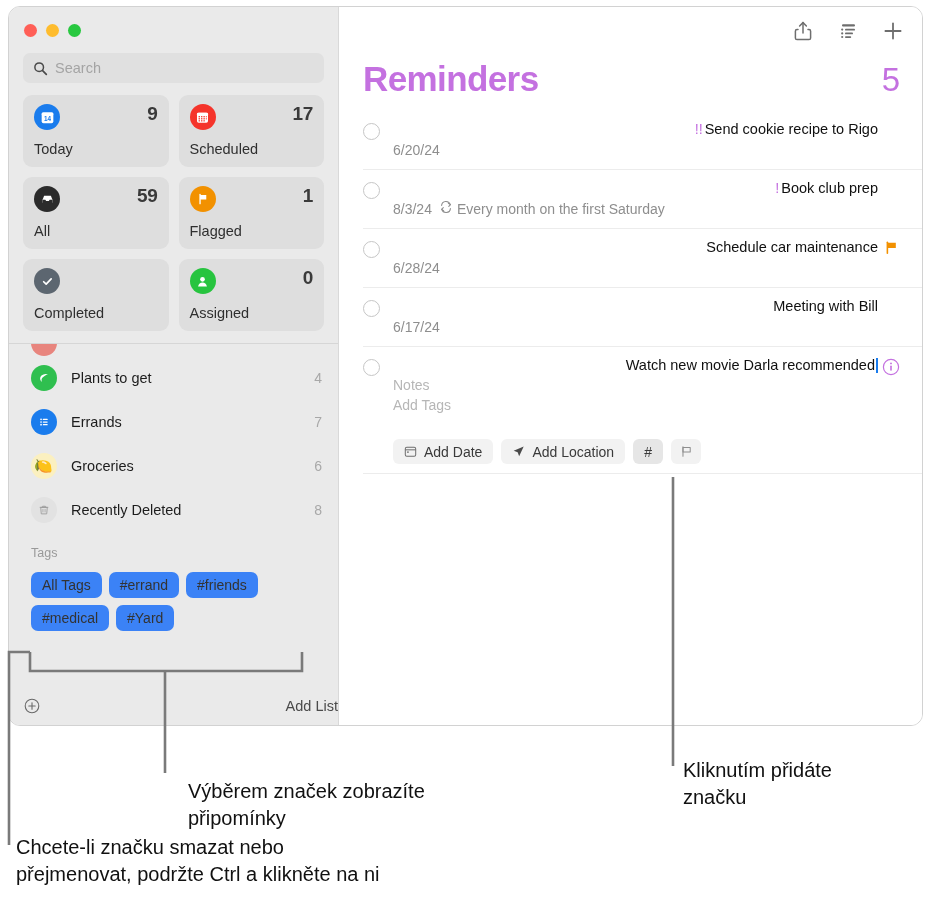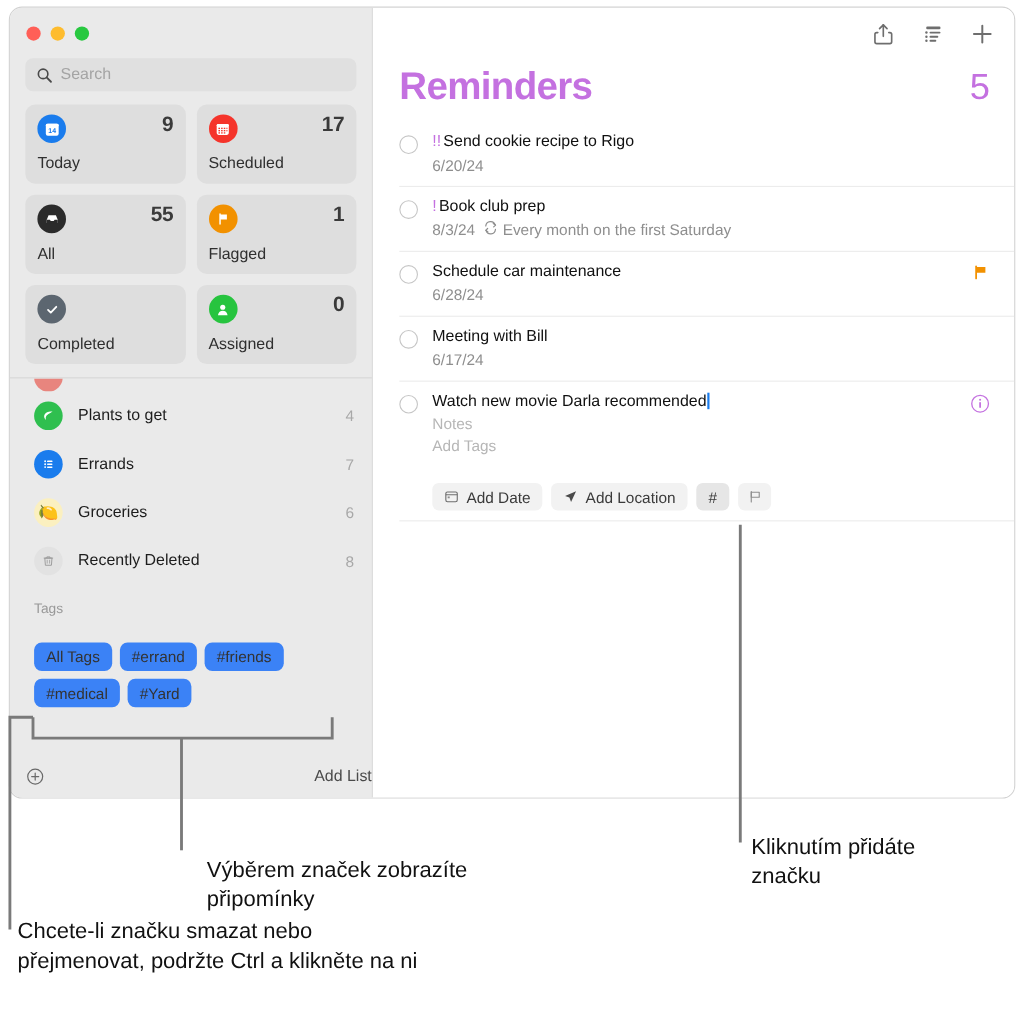--- a/index.html
+++ b/index.html
@@ -94,21 +94,21 @@
   }
   .ic.plants{background:#2fbf4f;}
   .ic.errands{background:#1a7ced;}
   .ic.groceries{background:#fbf0c0;font-size:15px;}
   .ic.deleted{background:#e2e2e2;}
   .lrow .nm{flex:1;font-size:14.5px;color:#1d1d1d;}
   .lrow .ct{font-size:14px;color:#a8a8a8;}
 
   
   #tagsec{padding:14px 16px 0 22px;}
-  #tagsec .hdr{font-size:12.5px;color:#999;margin-bottom:24px;}
+  #tagsec .hdr{font-size:12.5px;color:#999;margin-bottom:12px;}
   #tagwrap{display:flex;flex-wrap:wrap;gap:7px;max-width:270px;}
   .tag{
     background:#3b82f6;border-radius:7px;
     padding:5px 11px;font-size:14px;color:#333;
   }
   #addlist{
     height:38px;display:flex;align-items:center;padding-left:15px;gap:9px;
     font-size:14.5px;color:#4a4a4a;justify-content:space-between;
   }
   #addlist .plus{width:16px;height:16px;flex:0 0 16px;}
@@ -131,21 +131,21 @@
   .rem{
     display:flex;padding:0 18px 0 0;position:relative;
     border-bottom:1px solid #ececec;
   }
   .rem:first-child{border-top:none;}
   .circle{
     width:17px;height:17px;flex:0 0 17px;border-radius:50%;
     border:1.4px solid #c6c6c6;margin-top:12px;margin-right:13px;box-sizing:border-box;
   }
   .rbody{flex:1;padding:9px 0 9px 0;}
-  .rtitle{font-size:14.5px;color:#101010;line-height:19px;}
+  .rtitle{font-size:14.5px;color:#101010;line-height:19px;text-align:right;}
   .prio{color:#c471e0;margin-right:2px;}
   .rsub{font-size:14px;color:#8e8e8e;line-height:20px;margin-top:1px;}
   .rsub .rep{margin:0 4px 0 7px;display:inline-block;}
   .caret{
     display:inline-block;width:2px;height:15px;background:#1a7ced;
     vertical-align:-3px;margin-left:1px;
   }
   .ph2{font-size:14px;color:#b6b6b6;line-height:20px;}
   .chiprow{display:flex;gap:8px;margin-top:24px;}
   .chip{
@@ -225,21 +225,21 @@
         <span class="lbl">Scheduled</span>
       </div>
 
       <div class="smart">
         <div class="badge all">
           <svg viewBox="0 0 18 18" width="15" height="15">
             <path d="M3 9.2 L5 4.4 H13 L15 9.2 V13 H3 Z" fill="#fff"></path>
             <path d="M3 9.2 H6.4 L7.4 10.8 H10.6 L11.6 9.2 H15 V13.2 H3 Z" fill="#2b2b2b"></path>
           </svg>
         </div>
-        <span class="cnt">55</span>
+        <span class="cnt">59</span>
         <span class="lbl">All</span>
       </div>
 
       <div class="smart">
         <div class="badge flag">
           <svg viewBox="0 0 18 18" width="14" height="14">
             <path d="M5.2 3.2 V15" stroke="#fff" stroke-width="1.7" stroke-linecap="round"></path>
             <path d="M5.2 4 H13.2 V9.6 H5.2 Z" fill="#fff"></path>
           </svg>
         </div>

